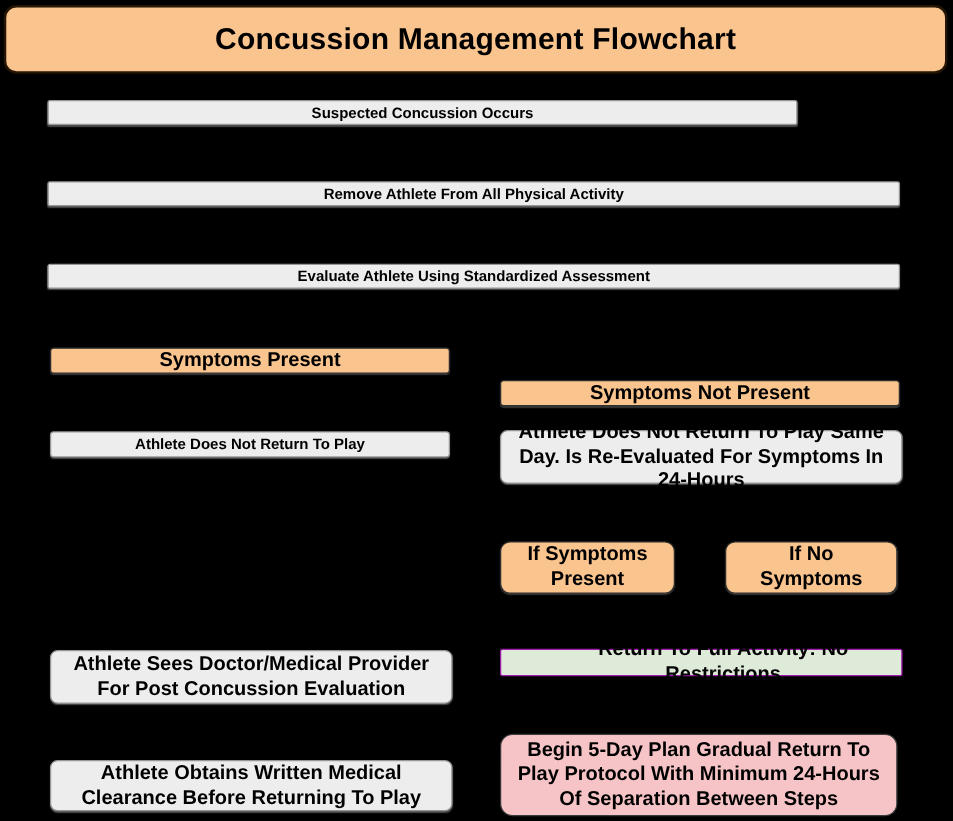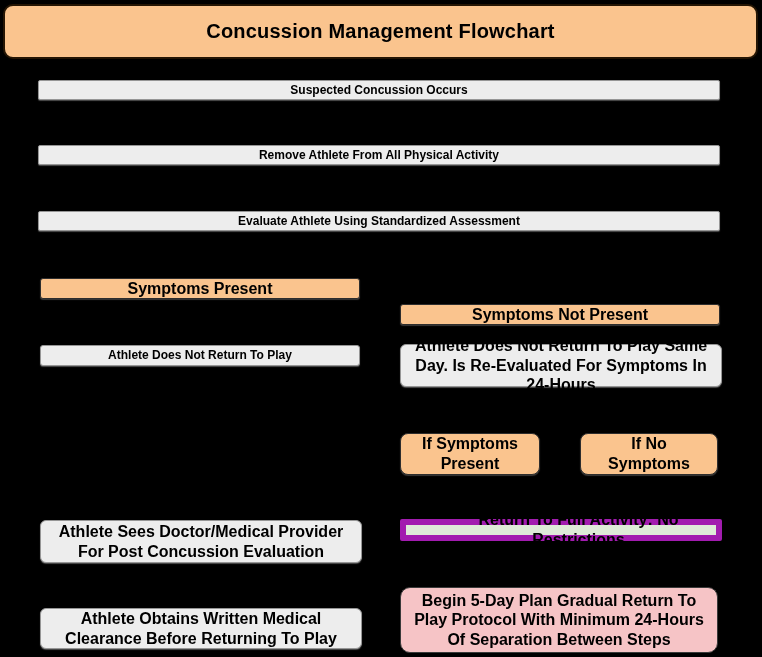--- a/index.html
+++ b/index.html
@@ -8,31 +8,31 @@
     font-family:"Liberation Sans",sans-serif;font-weight:bold;color:#000;
   }
   .node{
     position:absolute;display:flex;align-items:center;justify-content:center;
     text-align:center;box-sizing:border-box;font-weight:bold;line-height:1.22;
     padding:2px 8px;
   }
   .title-node{
     left:3px;top:4px;width:755px;height:55px;
     background:#FAC48E;border:2px solid #241504;border-radius:10px;
-    font-size:20px;letter-spacing:.2px;
+    font-size:24px;letter-spacing:.2px;
   }
   .step{
     background:#EDEDED;border:1px solid #969696;
     box-shadow:0 1px 1px rgba(140,140,140,.55);
   }
   .branch{
     background:#FAC48E;border:1px solid #2d2d2d;
     box-shadow:0 1px 1px rgba(140,140,140,.4);
   }
-  .success{background:#DEEBD8;border:6px solid #a21caf;padding-left:43px;}
+  .success{background:#DEEBD8;border:1px solid #a21caf;padding-left:43px;}
   .caution{background:#F6C4C6;border:1px solid #3a3a3a;}
   .fz12{font-size:12px;}
   .fz125{font-size:16px;}
   .r2{border-radius:2px;}
   .r3{border-radius:3px;}
   .r6{border-radius:6px;}
   .r8{border-radius:8px;}
   .r10{border-radius:10px;}
   .notch{
     position:absolute;top:-1px;left:50%;transform:translateX(-50%);
@@ -40,21 +40,21 @@
     border-right:11px solid transparent;border-top:9px solid #000;
   }
 </style>
 </head>
 <body>
 
 <div class="stage">
 
   <div class="node title-node">Concussion Management Flowchart</div>
 
-  <div class="node step fz12 r2" style="left:38px;top:80px;width:682px;height:20px;">Suspected Concussion Occurs</div>
+  <div class="node step fz12 r2" style="left:38px;top:80px;width:600px;height:20px;">Suspected Concussion Occurs</div>
 
   <div class="node step fz12 r2" style="left:38px;top:145px;width:682px;height:20px;">Remove Athlete From All Physical Activity</div>
 
   <div class="node step fz12 r2" style="left:38px;top:211px;width:682px;height:20px;">Evaluate Athlete  Using Standardized Assessment</div>
 
   <div class="node branch fz125 r3" style="left:40px;top:278px;width:320px;height:21px;">Symptoms Present</div>
 
   <div class="node branch fz125 r3" style="left:400px;top:278px;width:320px;height:21px;margin-top:26px;">Symptoms Not Present</div>
 
   <div class="node step fz12 r3" style="left:40px;top:345px;width:320px;height:21px;">Athlete Does Not Return To Play</div>

